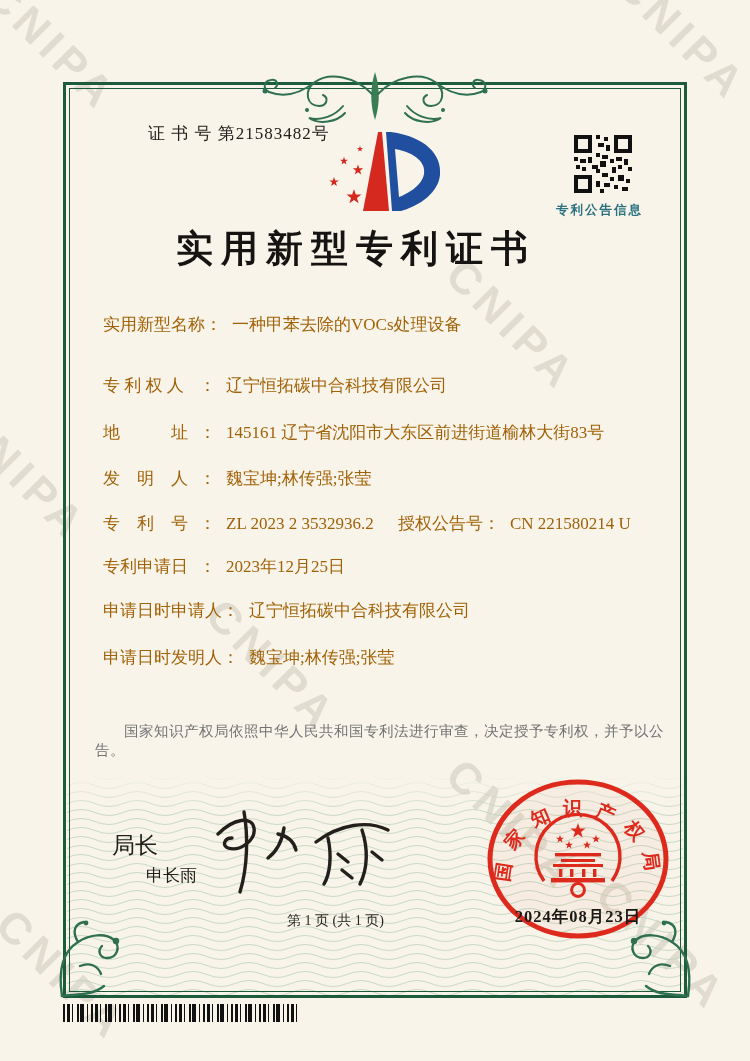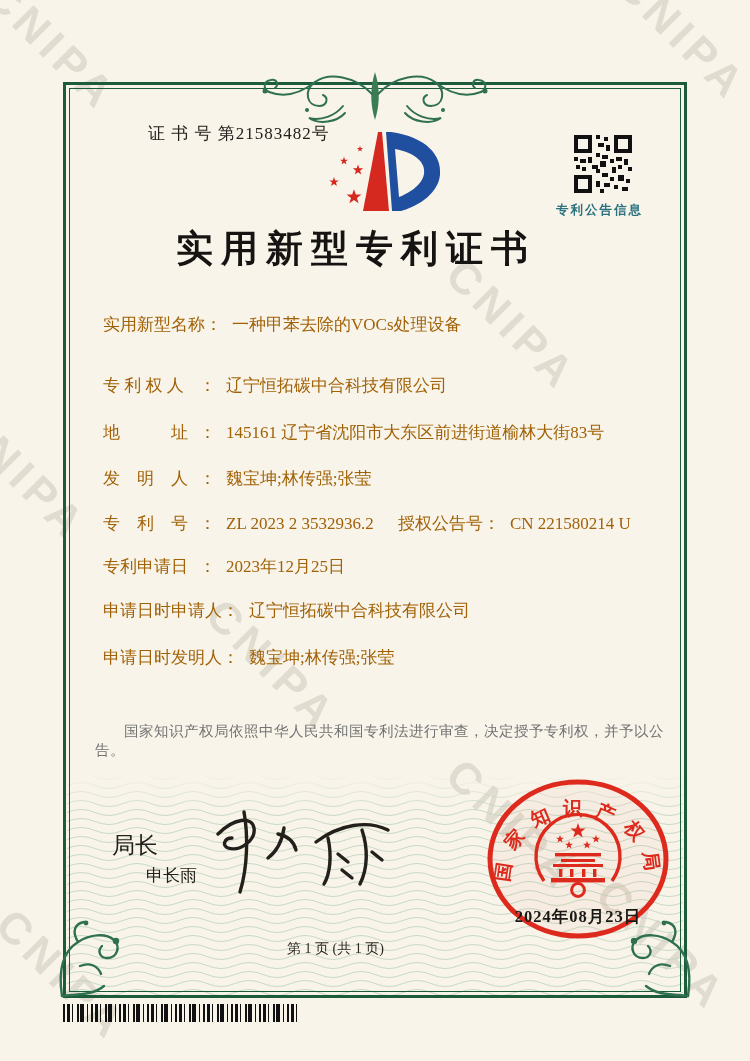--- a/index.html
+++ b/index.html
@@ -48,21 +48,21 @@
   .body2 { top:752px; }
 
   
   .sig-title { position:absolute; left:112px; top:830px; font-size:23px; color:#23201c; }
   .sig-name  { position:absolute; left:106px; top:864px; font-size:17px; color:#23201c;margin-left:40px; }
   .sig-script { position:absolute; left:200px; top:800px; }
 
   
   .seal { position:absolute; left:482px; top:779px; }
 
-  .footer { position:absolute; left:0; top:940px; width:671px; text-align:center;
+  .footer { position:absolute; left:0; top:912px; width:671px; text-align:center;
             font-size:14px; color:#2a2722; }
   .barcode { position:absolute; left:63px; top:1004px; width:238px; height:18px;
              background:repeating-linear-gradient(90deg,
                #111 0 2px, transparent 2px 4px,
                #111 4px 7px, transparent 7px 9px,
                #111 9px 10px, transparent 10px 14px,
                #111 14px 16px, transparent 16px 17px,
                #111 17px 21px, transparent 21px 24px,
                #111 24px 25px, transparent 25px 28px); }
 </style>

